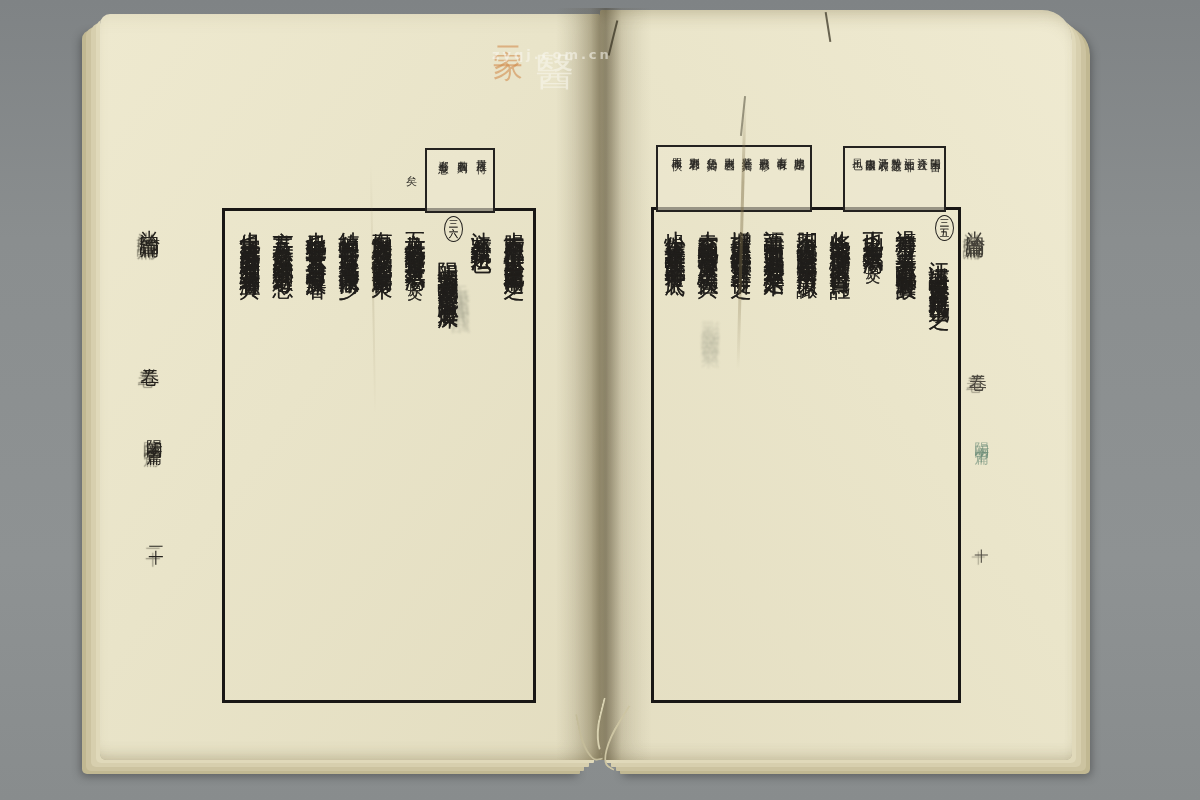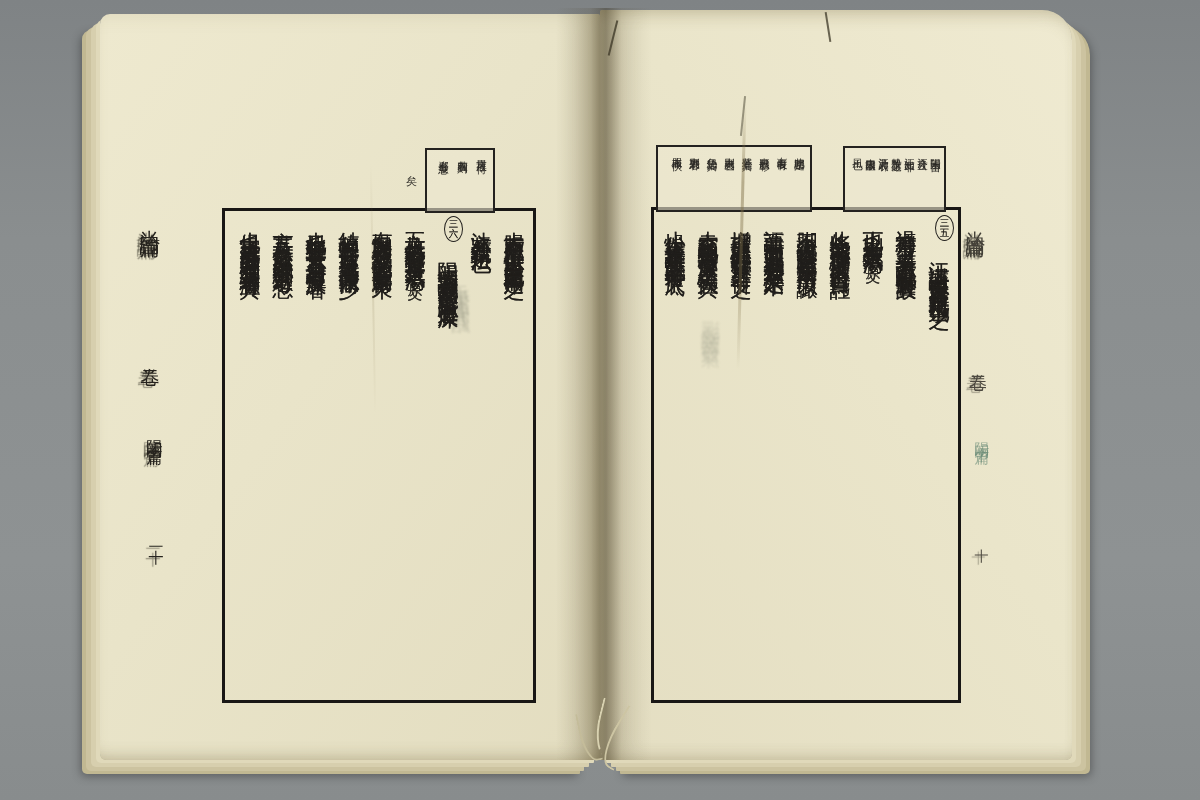--- a/index.html
+++ b/index.html
@@ -166,13 +166,18 @@
   </div>
 
   <div class="fold-shadow"></div>
   <div class="thread thread-1"></div>
   <div class="thread thread-2"></div>
   <div class="thread thread-3"></div>
   <div class="tassel tassel-1"></div>
   <div class="tassel tassel-2"></div>
   <div class="tassel tassel-3"></div>
 
+  <div class="watermark">
+    <span class="wm-glyph wm-orange">二家</span>
+    <span class="wm-glyph wm-white">醫</span>
+    <div class="wm-url">zyqj.com.cn</div>
+  </div>
 </div>
 
 </body></html>

